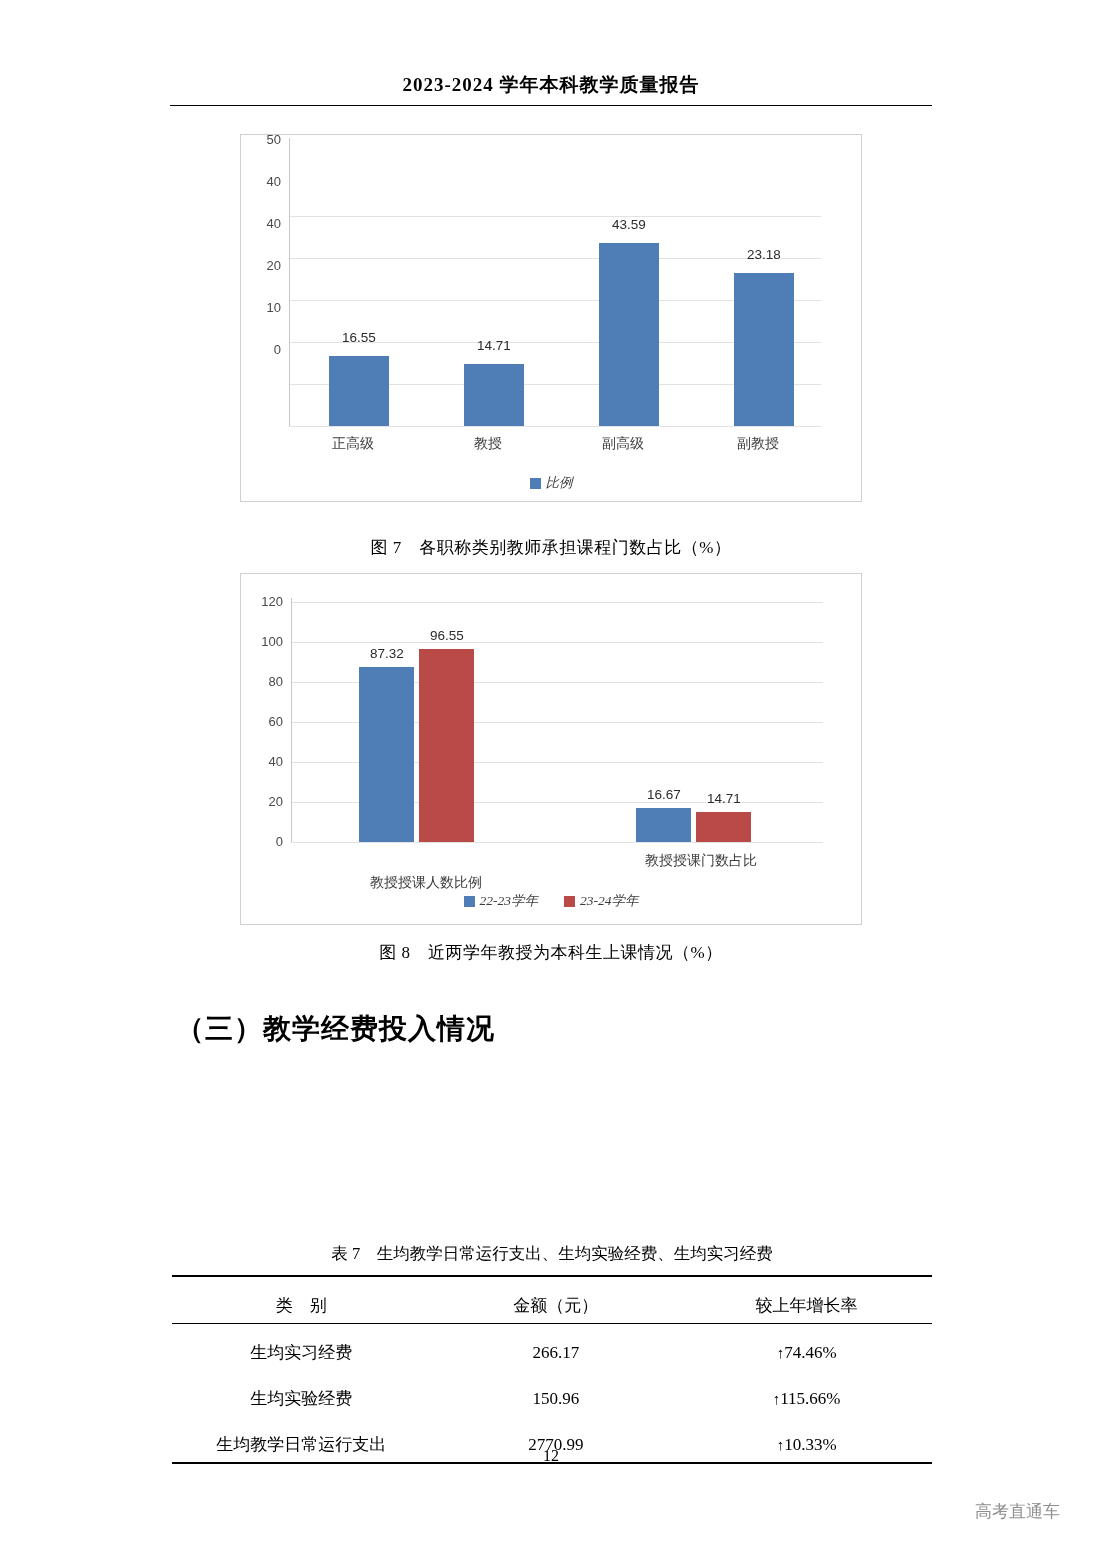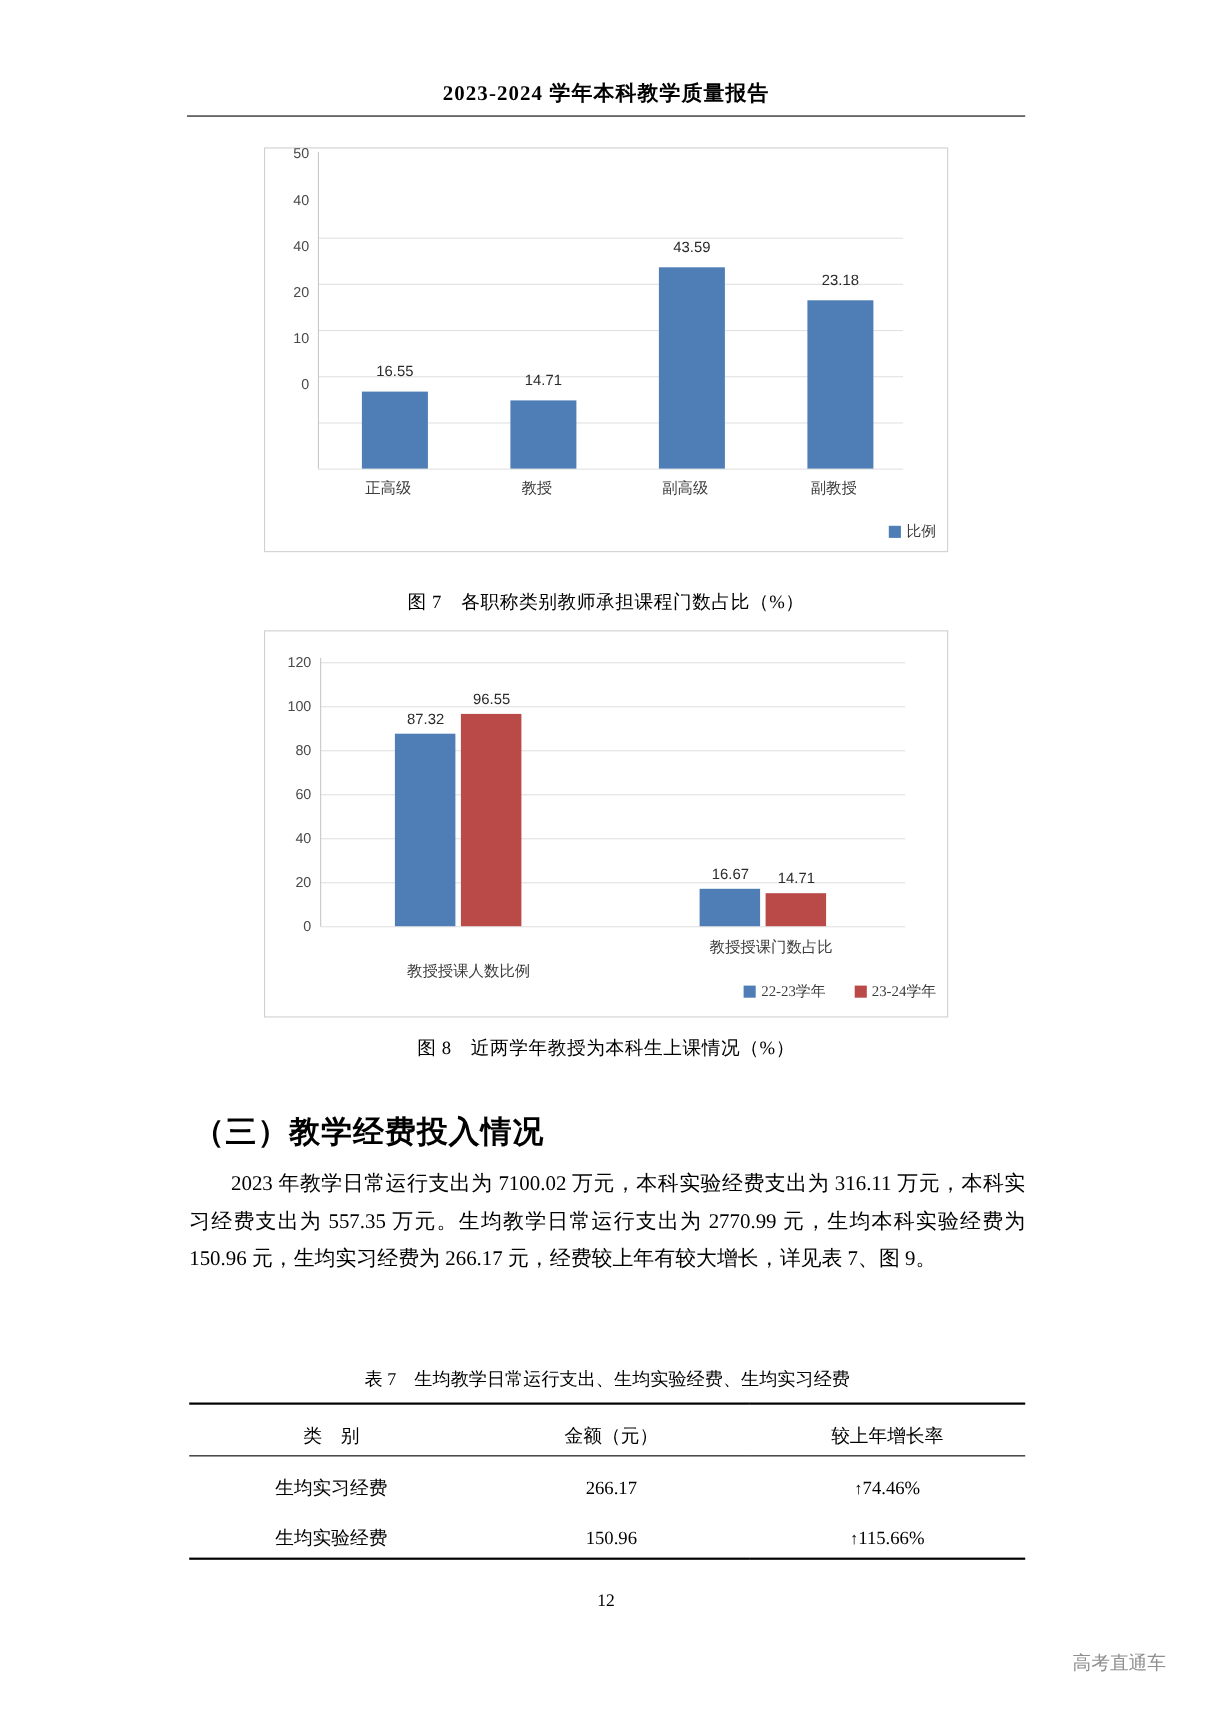--- a/index.html
+++ b/index.html
@@ -82,25 +82,26 @@
   .cat-label {
     position: absolute;
     font-size: 14px;
     color: #3c3c3c;
     text-align: center;
   }
   .legend {
     position: absolute;
     display: flex;
     align-items: center;
-    justify-content: flex-end;
+    justify-content: center;
     gap: 6px;
     font-size: 13.5px;
     color: #3c3c3c;
     width: 100%;
+    font-style: italic;
   }
   .legend-item {
     display: flex;
     align-items: center;
     gap: 5px;
     margin: 0 10px;
   }
   .swatch {
     width: 11px;
     height: 11px;
@@ -295,21 +296,20 @@
           <span class="swatch" style="background:#b94a48;"></span>
           <span>23-24学年</span>
         </span>
       </div>
     </div>
   </div>
   <div class="caption" id="cap8">图 8　近两学年教授为本科生上课情况（%）</div>
 
   <div class="section-heading">（三）教学经费投入情况</div>
 
-  <div class="body-par">2023 年教学日常运行支出为 7100.02 万元，本科实验经费支出为 316.11 万元，本科实习经费支出为 557.35 万元。生均教学日常运行支出为 2770.99 元，生均本科实验经费为 150.96 元，生均实习经费为 266.17 元，经费较上年有较大增长，详见表 7、图 9。</div>
 
   <div class="table-title">表 7　生均教学日常运行支出、生均实验经费、生均实习经费</div>
 
   <table class="data-table">
     <thead>
       <tr>
         <th class="col1">类　别</th>
         <th class="col2">金额（元）</th>
         <th class="col3">较上年增长率</th>
       </tr>
@@ -322,19 +322,26 @@
           <span class="arrow-up">↑</span><span>74.46%</span>
         </td>
       </tr>
       <tr>
         <td>生均实验经费</td>
         <td>150.96</td>
         <td>
           <span class="arrow-up">↑</span><span>115.66%</span>
         </td>
       </tr>
+      <tr>
+        <td>生均教学日常运行支出</td>
+        <td>2770.99</td>
+        <td>
+          <span class="arrow-up">↑</span><span>10.33%</span>
+        </td>
+      </tr>
     </tbody>
   </table>
 
   <div class="page-number">12</div>
   <div class="watermark">高考直通车</div>
 
 </div>
 
 </body></html>

